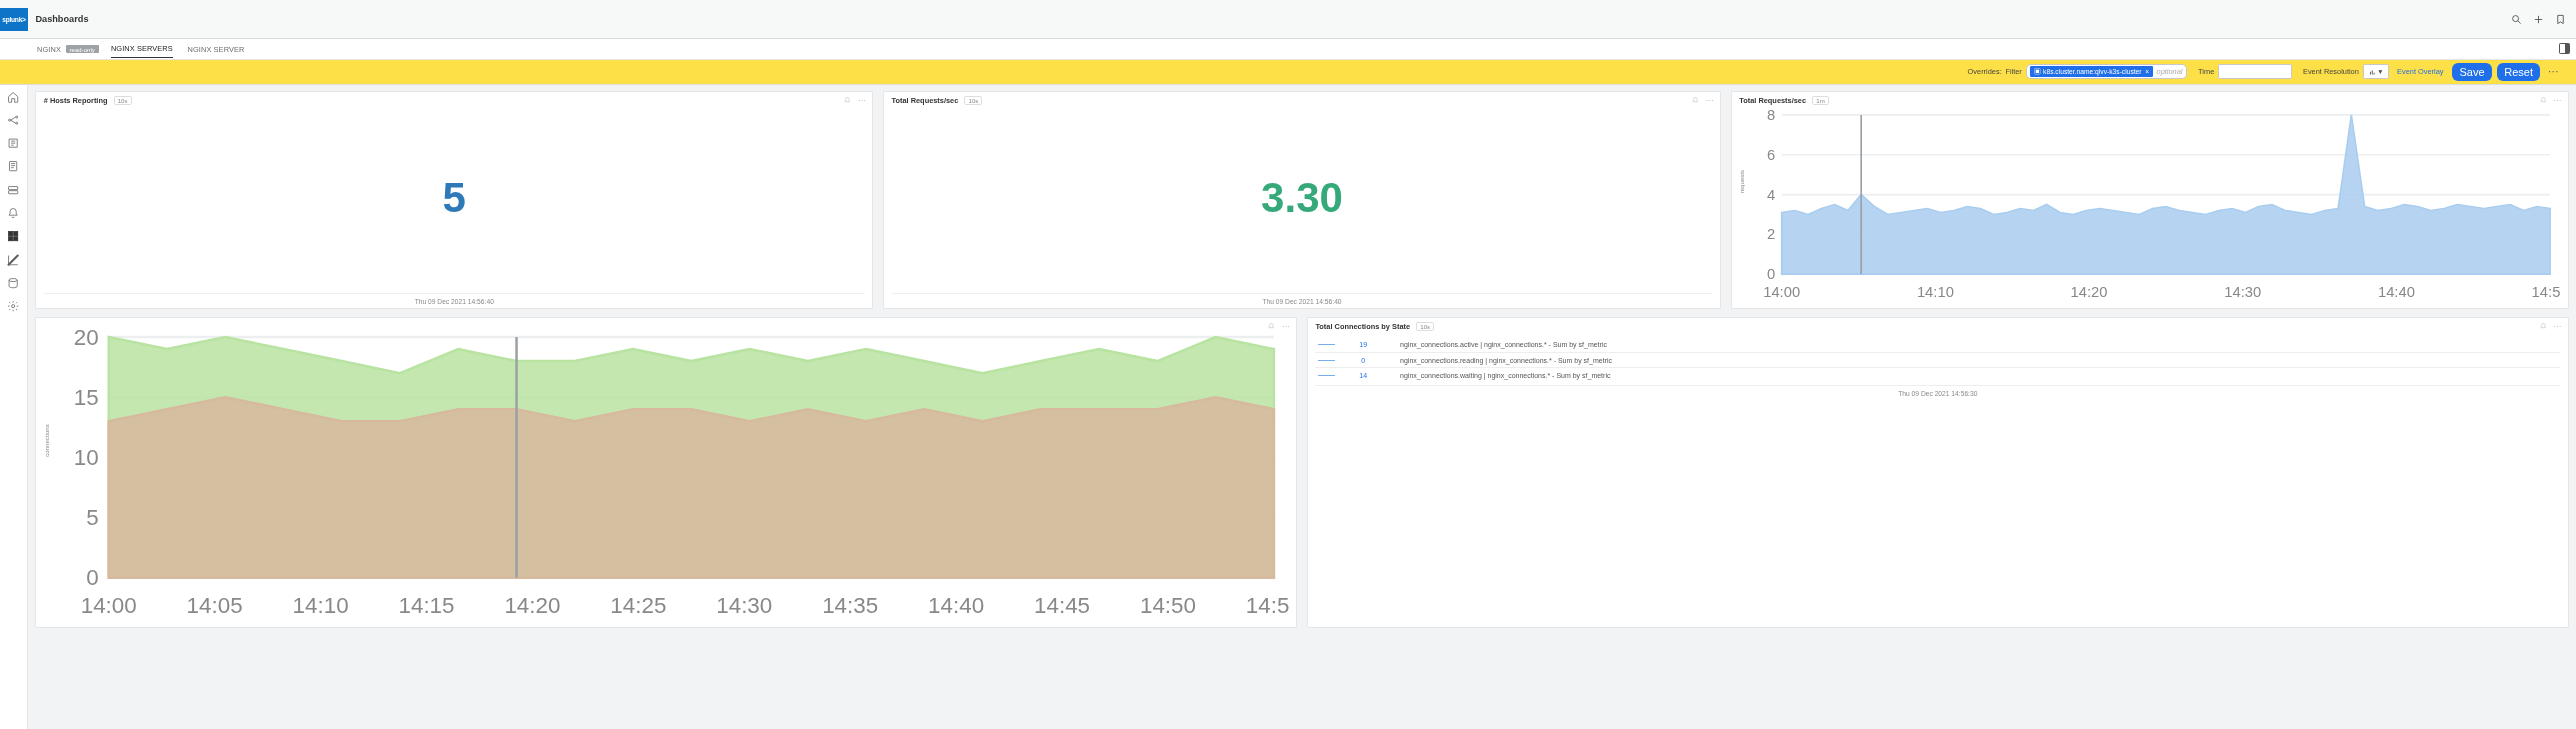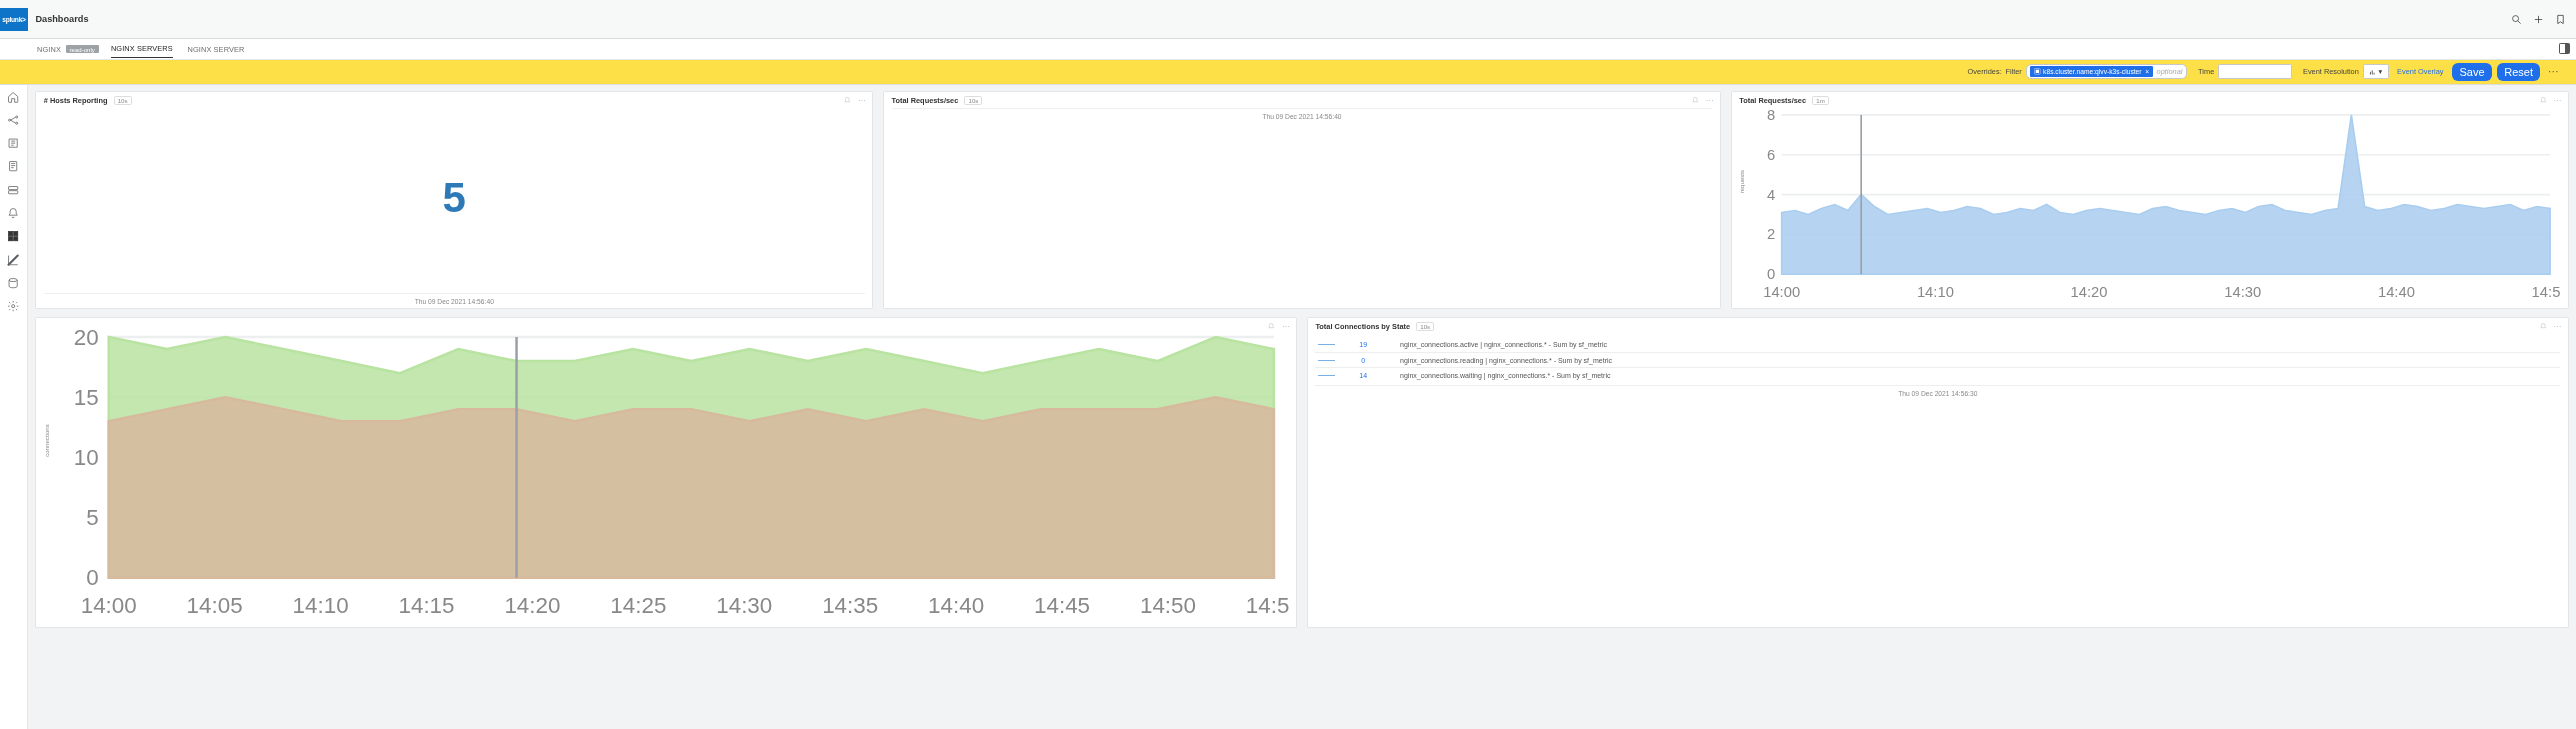--- a/index.html
+++ b/index.html
@@ -209,20 +209,21 @@
         <div class="panel-h">
           <span>Total Requests/sec</span>
           <span class="interval">10s</span>
         </div>
         <div class="panel-actions">
           <svg viewBox="0 0 24 24">
               <path d="M12 4a5 5 0 0 0-5 5v4l-2 3h14l-2-3V9a5 5 0 0 0-5-5z"></path>
             </svg>
           <span>⋯</span>
         </div>
+        <div class="bigval green">3.30</div>
         <div class="ts">Thu 09 Dec 2021 14:56:40</div>
       </div>
 
       <div class="panel chart3">
         <div class="panel-h">
           <span>Total Requests/sec</span>
           <span class="interval">1m</span>
         </div>
         <div class="panel-actions">
           <svg viewBox="0 0 24 24">

